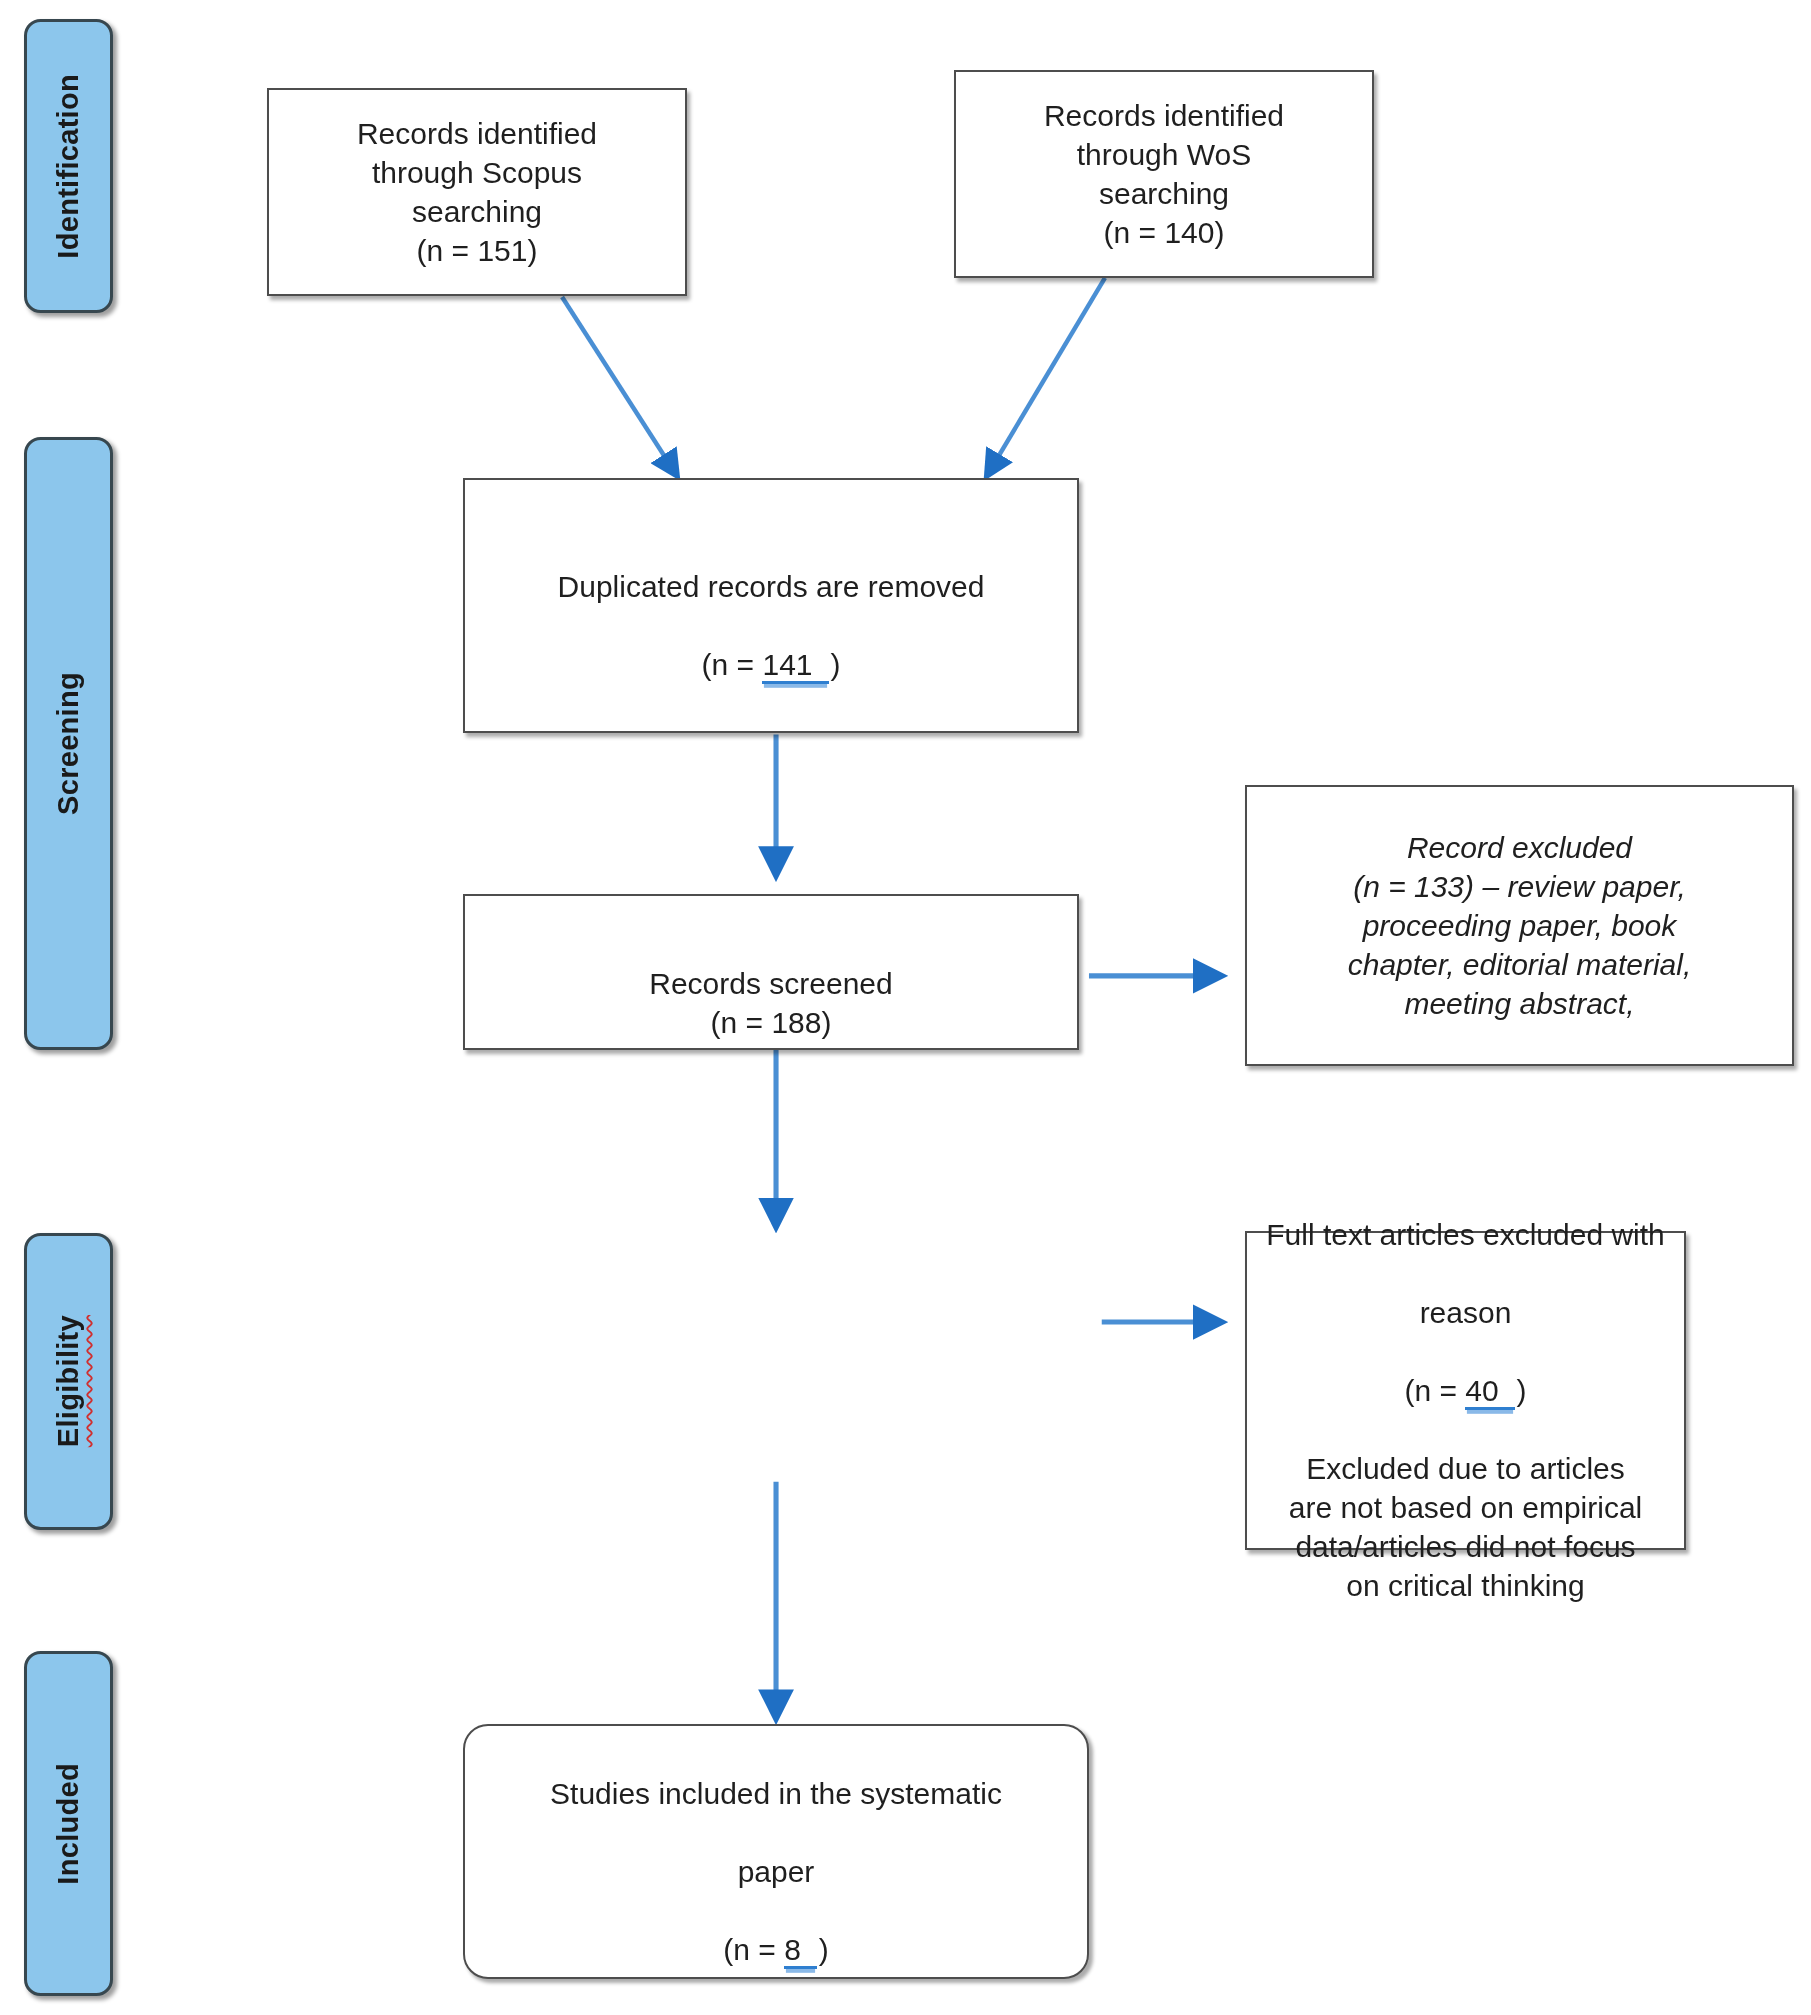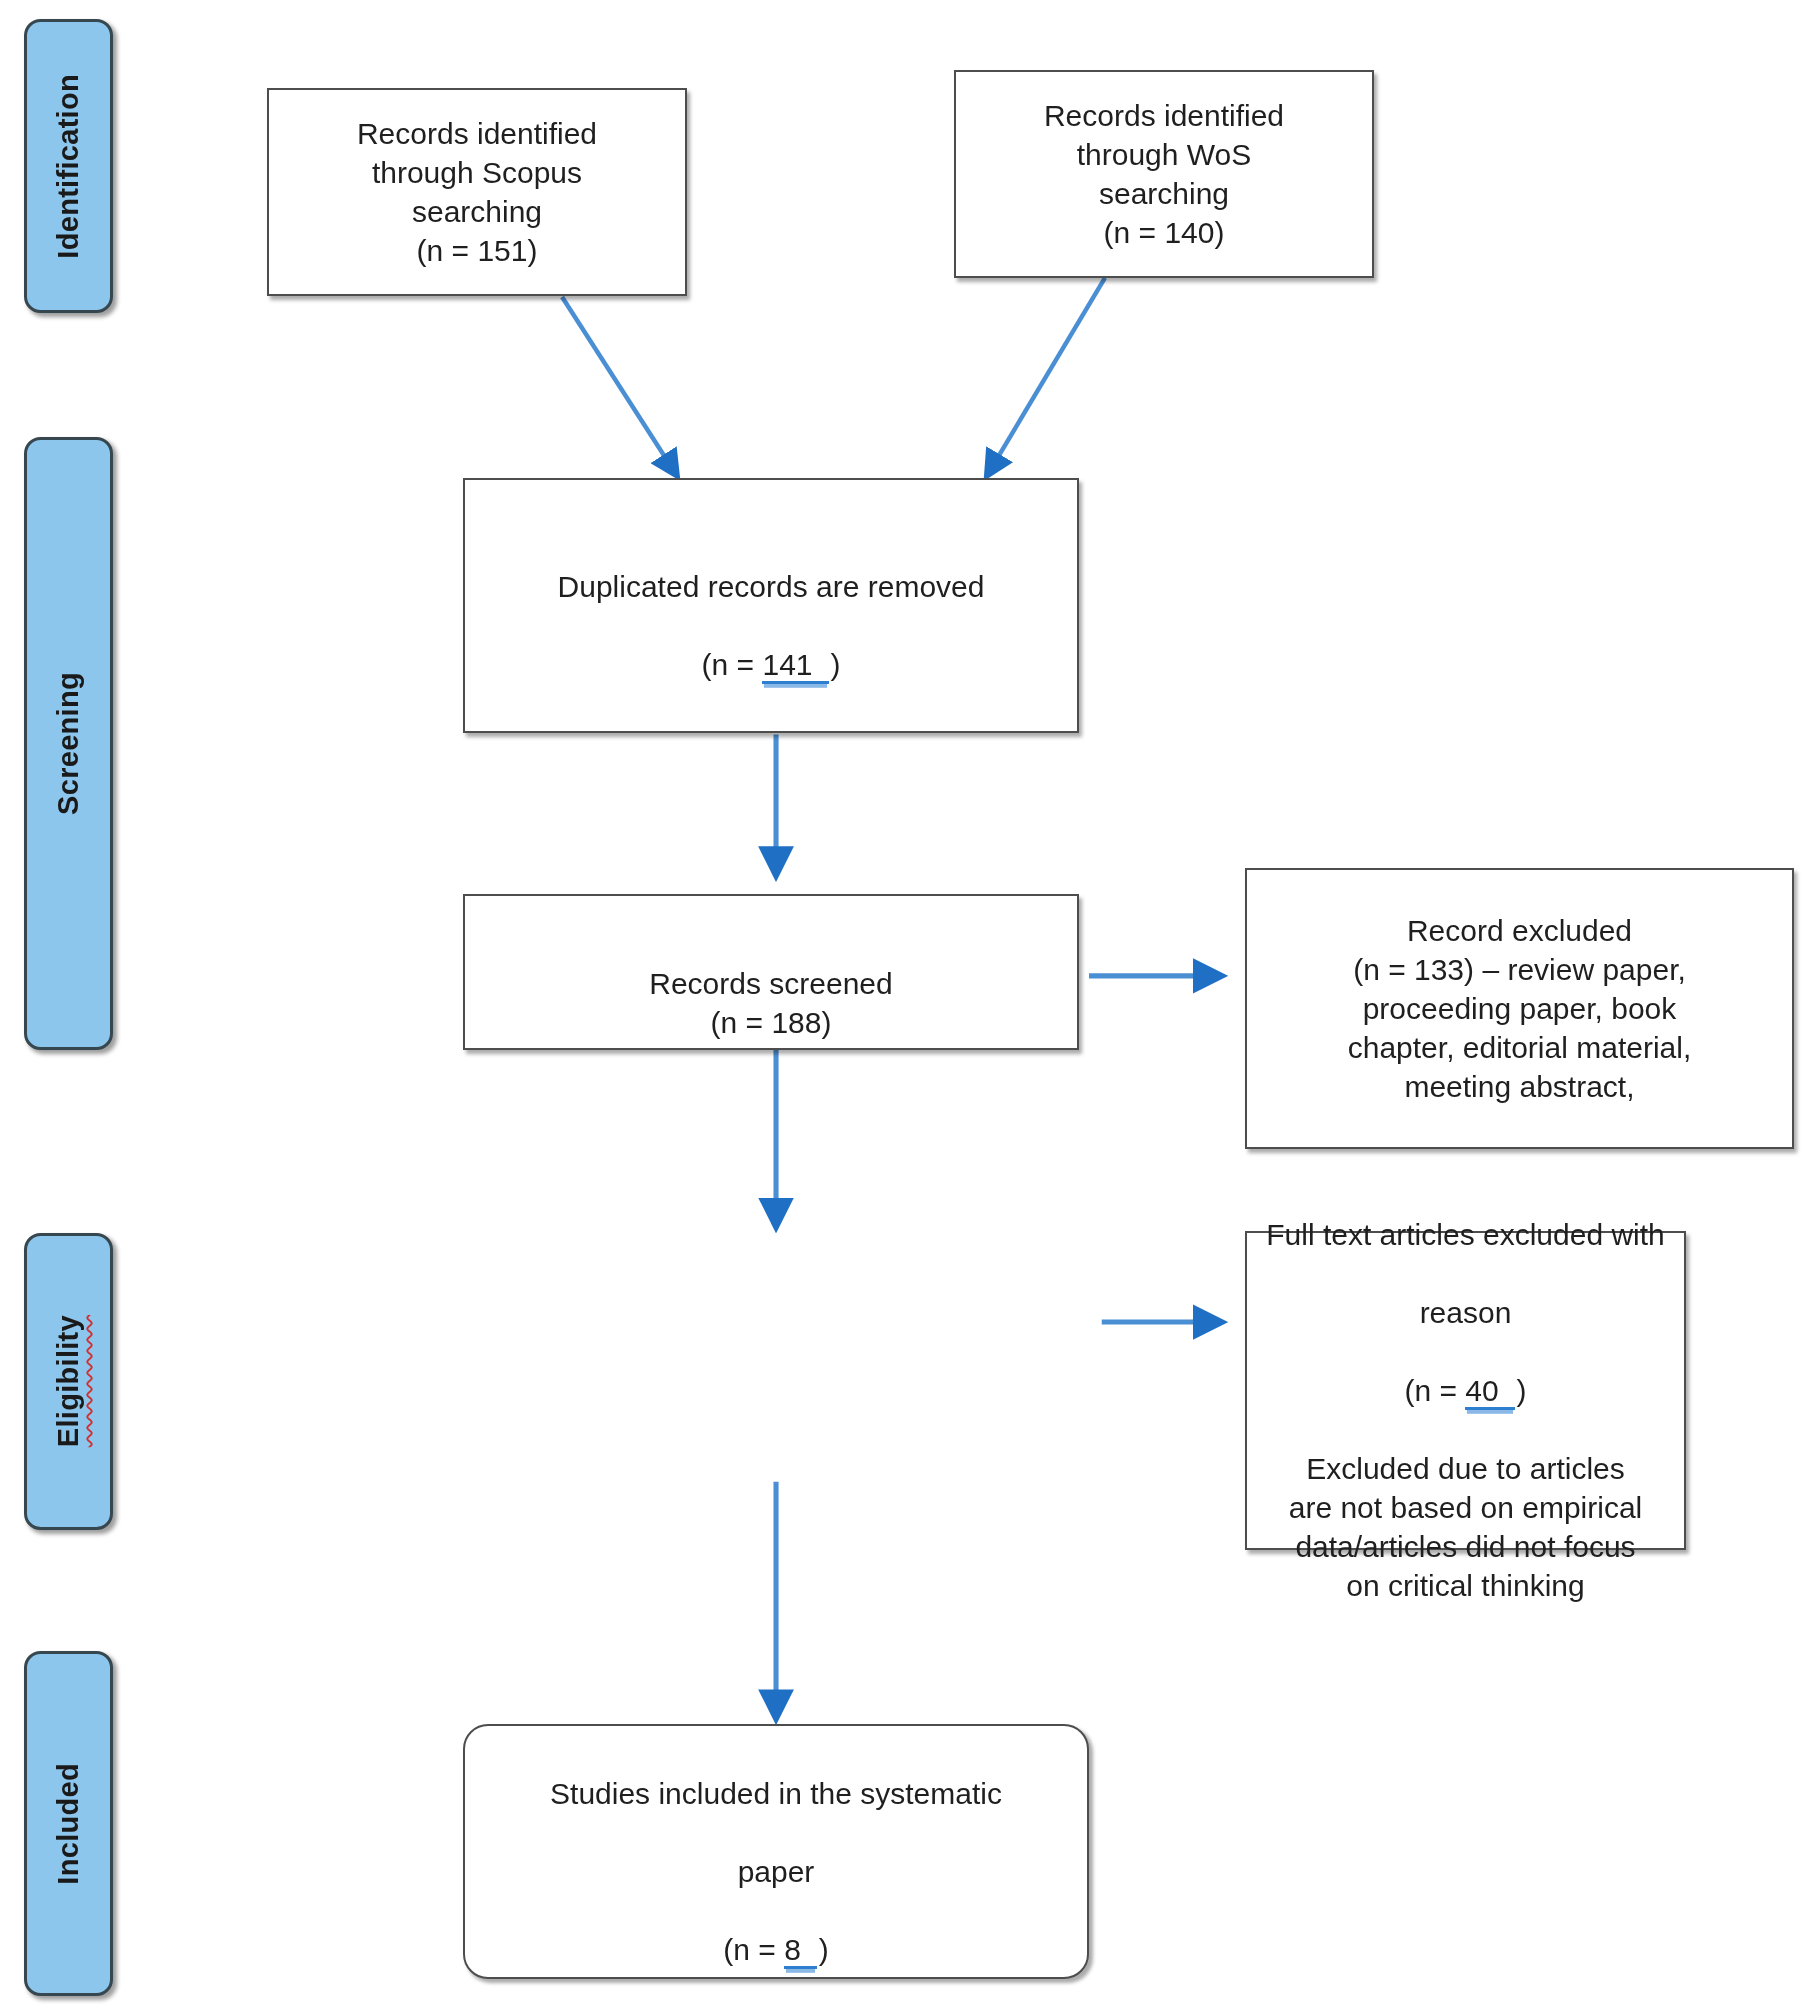--- a/index.html
+++ b/index.html
@@ -152,21 +152,21 @@
       <span>Duplicated records are removed</span><br>
       <span>(n = </span><span class="edit-mark">141</span><span>)</span>
     </span>
   </div>
 
   <div class="flow-box" style="left:463px; top:894px; width:616px; height:156px;align-items:flex-end;">
     <span class="box-text">Records screened
 (n = 188)</span>
   </div>
 
-  <div class="flow-box" style="left:1245px; top:868px; width:549px; height:281px;">
+  <div class="flow-box" style="left:1245px; top:785px; width:549px; height:281px;font-style:italic;">
     <span class="box-text">Record excluded
 (n = 133) – review paper,
 proceeding paper, book
 chapter, editorial material,
 meeting abstract,</span>
   </div>
 
 
   <div class="flow-box" style="left:1245px; top:1231px; width:441px; height:319px;">
     <span class="box-text">

